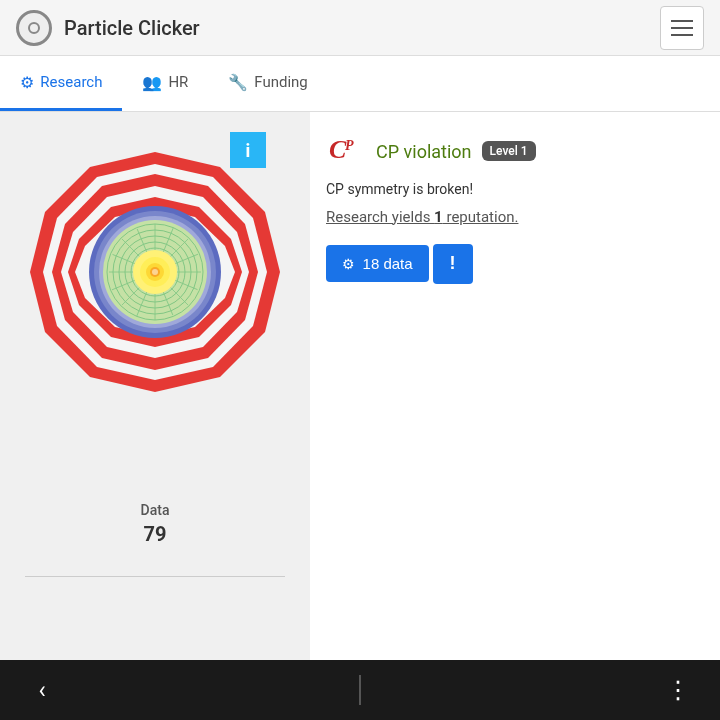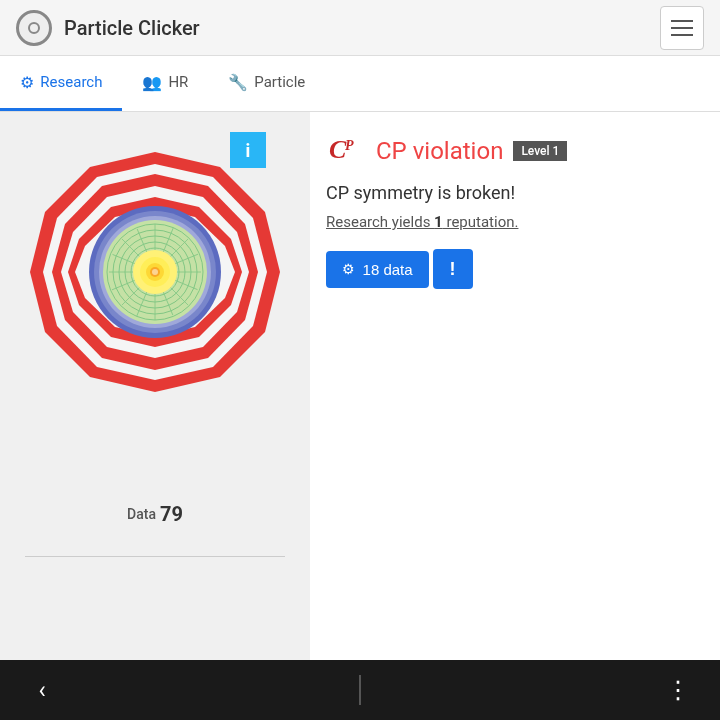--- a/index.html
+++ b/index.html
@@ -153,21 +153,21 @@
 
     
     .stats-row {
       display: flex;
       justify-content: space-around;
       width: 100%;
       padding: 20px 10px 10px 10px;
     }
     .stat-item {
       display: flex;
-      flex-direction: row;
+      flex-direction: column;
       align-items: center;
       gap: 4px;
     }
     .stat-label {
       font-size: 14px;
       color: #555;
       font-weight: 500;
     }
     .stat-value {
       font-size: 20px;
@@ -204,34 +204,34 @@
     }
     .cp-icon {
       font-size: 24px;
       color: #e53935;
       font-style: italic;
       font-weight: bold;
       width: 40px;
       text-align: center;
     }
     .research-title {
-      font-size: 24px;
-      color: #ef4444;
+      font-size: 18px;
+      color: #4d7c0f;
       font-weight: 400;
     }
     .level-badge {
       background: #555;
       color: white;
       font-size: 12px;
       padding: 3px 8px;
-      border-radius: 0;
+      border-radius: 6px;
       font-weight: 500;
     }
     .research-desc {
-      font-size: 18px;
+      font-size: 14px;
       color: #333;
       margin-bottom: 8px;
       line-height: 1.4;
     }
     .research-yield {
       font-size: 15px;
       color: #555;
       margin-bottom: 18px;
       text-decoration: underline;
     }
@@ -323,21 +323,21 @@
   <div class="tab active">
     <span class="tab-icon">⚙</span>
     <span>Research</span>
   </div>
   <div class="tab">
     <span class="tab-icon">👥</span>
     <span>HR</span>
   </div>
   <div class="tab">
     <span class="tab-icon">🔧</span>
-    <span>Particle</span>
+    <span>Funding</span>
   </div>
 </div>
 
 <div class="main-content">
 
   <div class="left-panel">
 
     <div class="info-badge">
       <span>i</span>
     </div>

